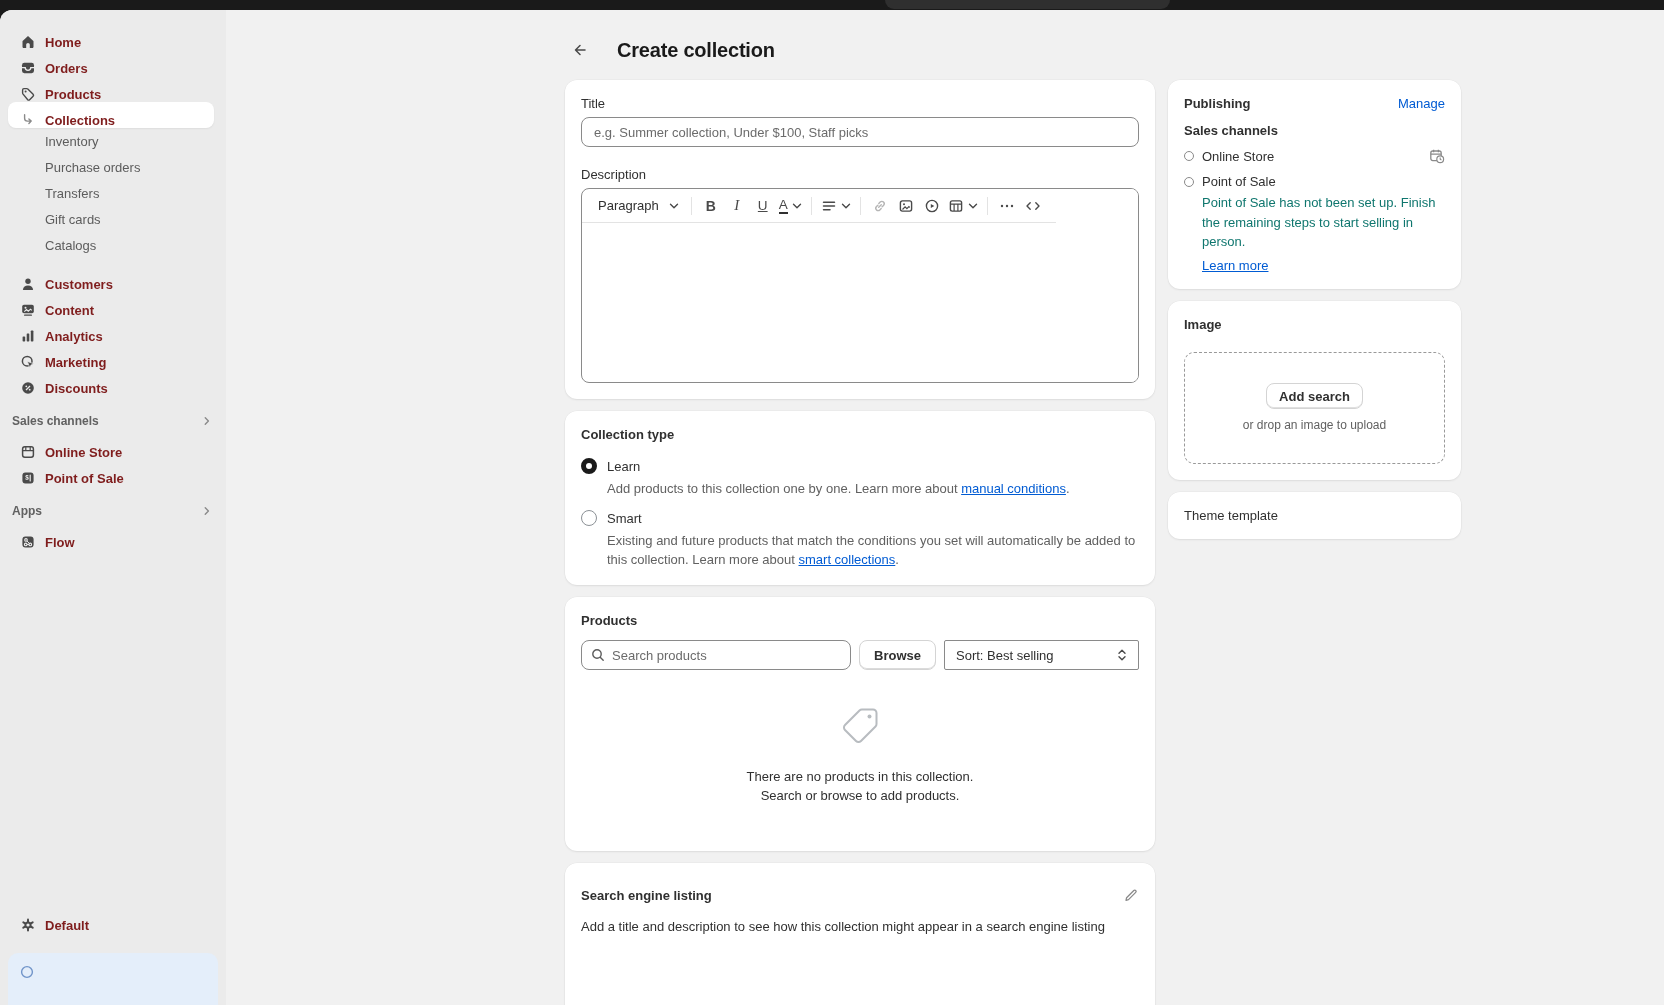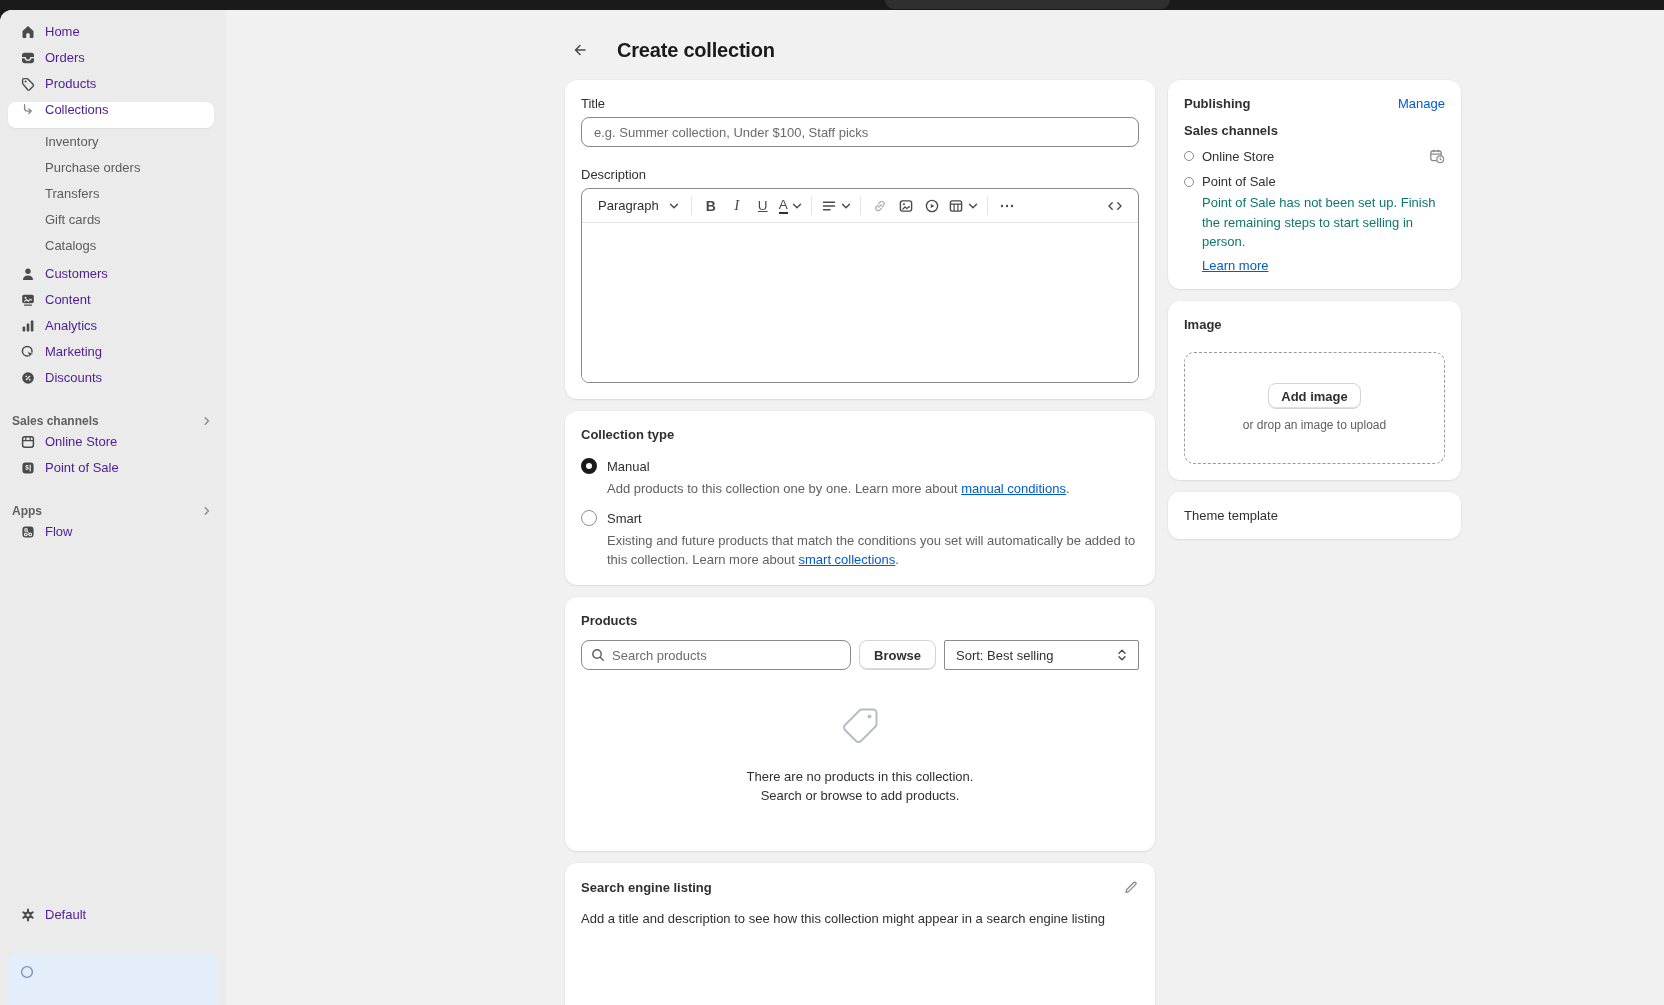--- a/index.html
+++ b/index.html
@@ -10,22 +10,22 @@
 
   
   .topbar { height:10px; background:#1a1a1a; position:relative; }
   .topbar-notch { position:absolute; left:885px; top:0; width:285px; height:9px; background:#2f2f2f; border-radius:0 0 9px 9px; }
 
   
   .app { display:flex; height:995px; background:#f1f1f1; border-top-left-radius:12px; overflow:hidden; }
 
   
   .sidebar { width:226px; flex:none; background:#ebebeb; padding-top:14px; display:flex; flex-direction:column; }
-  .nav-item { display:flex; align-items:flex-start; gap:9px; height:26px; padding-left:20px; padding-right:10px;
-              font-weight:400; color:#4c1d95; cursor:pointer; }
+  .nav-item { display:flex; align-items:flex-end; gap:9px; height:26px; padding-left:20px; padding-right:10px;
+              font-weight:700; color:#7f1d1d; cursor:pointer; }
   .nav-item .lbl { white-space:nowrap; }
   .nav-item.selected { background:#ffffff; border-radius:8px; margin-left:8px; margin-right:12px; padding-left:12px;
                        box-shadow:0 1px 2px rgba(0,0,0,.06); }
   .nav-sub { display:flex; align-items:center; height:26px; padding-left:45px; color:#5c5c5c; font-weight:500; cursor:pointer; }
   .nav-gap { height:8px; }
   .nav-section { display:flex; align-items:center; justify-content:space-between; height:26px;
                  padding:0 12px 0 12px; margin-top:12px; color:#616161; font-size:12px; font-weight:600; cursor:pointer; }
   .sidebar-bottom { margin-top:auto; }
   .callout { margin:20px 8px -20px 8px; height:72px; background:#e4eefa; border-radius:10px; padding:12px; display:flex; gap:8px; align-items:flex-start; cursor:pointer; }
 
@@ -39,21 +39,21 @@
   .side-col { width:293px; display:flex; flex-direction:column; gap:12px; }
   .card { background:#fff; border-radius:12px; padding:16px; box-shadow:0 1px 2px rgba(26,26,26,.08), 0 0 0 .5px rgba(0,0,0,.04); }
   .card-heading { font-weight:700; color:#303030; }
   .field-label { color:#303030; }
 
   
   .text-input { width:100%; height:30px; border:1px solid #8a8a8a; border-radius:8px; padding:12px 12px; font-size:13px;
                 color:#303030; background:#fff; outline:none; font-family:inherit; margin-top:6px; }
   .text-input::placeholder { color:#6b6b6b; }
   .desc-label { margin-top:20px; }
-  .editor { margin-top:6px; border:1px solid #8a8a8a; border-radius:8px; height:195px; display:flex; flex-direction:column; overflow:hidden; background:#fff; }
+  .editor { margin-top:6px; border:1px solid #8a8a8a; border-radius:8px; height:195px; display:flex; flex-direction:row; overflow:hidden; background:#fff; }
   .toolbar { height:34px; flex:none; display:flex; align-items:center; padding:0 10px; border-bottom:1px solid #e3e3e3; }
   .tb-btn { min-width:26px; height:26px; display:inline-flex; align-items:center; justify-content:center; gap:4px;
             border-radius:6px; color:#4a4a4a; cursor:pointer; padding:0 3px; }
   .tb-para { padding:0 6px; gap:10px; color:#303030; }
   .tb-b { font-weight:700; font-size:14px; }
   .tb-i { font-family:"Liberation Serif", serif; font-style:italic; font-size:15px; }
   .tb-u { font-size:13.5px; text-decoration:underline; }
   .tb-a { font-size:13.5px; border-bottom:2px solid #303030; line-height:14px; }
   .tb-divider { width:1px; height:18px; background:#e3e3e3; margin:0 6px; flex:none; }
   .tb-spacer { flex:1; }
@@ -75,21 +75,21 @@
   .btn-secondary { height:30px; padding:0 14px; background:#fff; border:1px solid #d4d4d4; border-radius:8px;
                    font-weight:600; font-size:13px; color:#303030; cursor:pointer;
                    box-shadow:inset 0 -1px 0 rgba(0,0,0,.14); display:inline-flex; align-items:center; font-family:inherit; }
   .sort-select { margin-left:auto; width:197px; height:30px; border:1px solid #8a8a8a; border-radius:2px; background:#fff;
                  display:flex; align-items:center; justify-content:space-between; padding:0 9px 0 11px; cursor:pointer; }
   .empty { text-align:center; padding:34px 0 30px; }
   .empty-icon { display:inline-block; margin-bottom:16px; }
   .empty-line { color:#303030; line-height:19px; }
 
   
-  .seo-head { display:flex; align-items:center; justify-content:space-between; }
+  .seo-head { display:flex; align-items:center; justify-content:space-between;margin-top:8px; }
   .seo-body { margin-top:16px; color:#303030; }
   .seo-card { height:190px; }
 
   
   .pub-head { display:flex; align-items:center; justify-content:space-between; }
   .manage-link { color:#005bd3; cursor:pointer; text-decoration:none; }
   .sub-heading { font-weight:700; margin-top:12px; }
   .channel-row { display:flex; align-items:center; gap:8px; margin-top:10px; }
   .channel-dot { width:10px; height:10px; border:1.5px solid #8a8a8a; border-radius:50%; flex:none; }
   .channel-icon { margin-left:auto; }
@@ -428,21 +428,21 @@
             </div>
             <div class="editor-body"></div>
           </div>
         </section>
 
         <section class="card">
           <div class="card-heading">Collection type</div>
 
           <div class="radio-row">
             <span class="radio-on"></span>
-            <span>Manual</span>
+            <span>Learn</span>
           </div>
           <div class="radio-desc">
             <span>Add products to this collection one by one. Learn more about </span><a class="inline-link">manual conditions</a><span>.</span>
           </div>
 
           <div class="radio-row" style="margin-top:12px;">
             <span class="radio-off"></span>
             <span>Smart</span>
           </div>
           <div class="radio-desc">
@@ -524,21 +524,21 @@
             <span>Point of Sale</span>
           </div>
 
           <div class="pos-note">Point of Sale has not been set up. Finish the remaining steps to start selling in person.</div>
           <a class="learn-more">Learn more</a>
         </section>
 
         <section class="card">
           <div class="card-heading">Image</div>
           <div class="dropzone">
-            <button class="add-image-btn">Add image</button>
+            <button class="add-image-btn">Add search</button>
             <div class="drop-hint">or drop an image to upload</div>
           </div>
         </section>
 
         <section class="card">
           <div class="field-label">Theme template</div>
         </section>
       </div>
     </div>
   </main>

